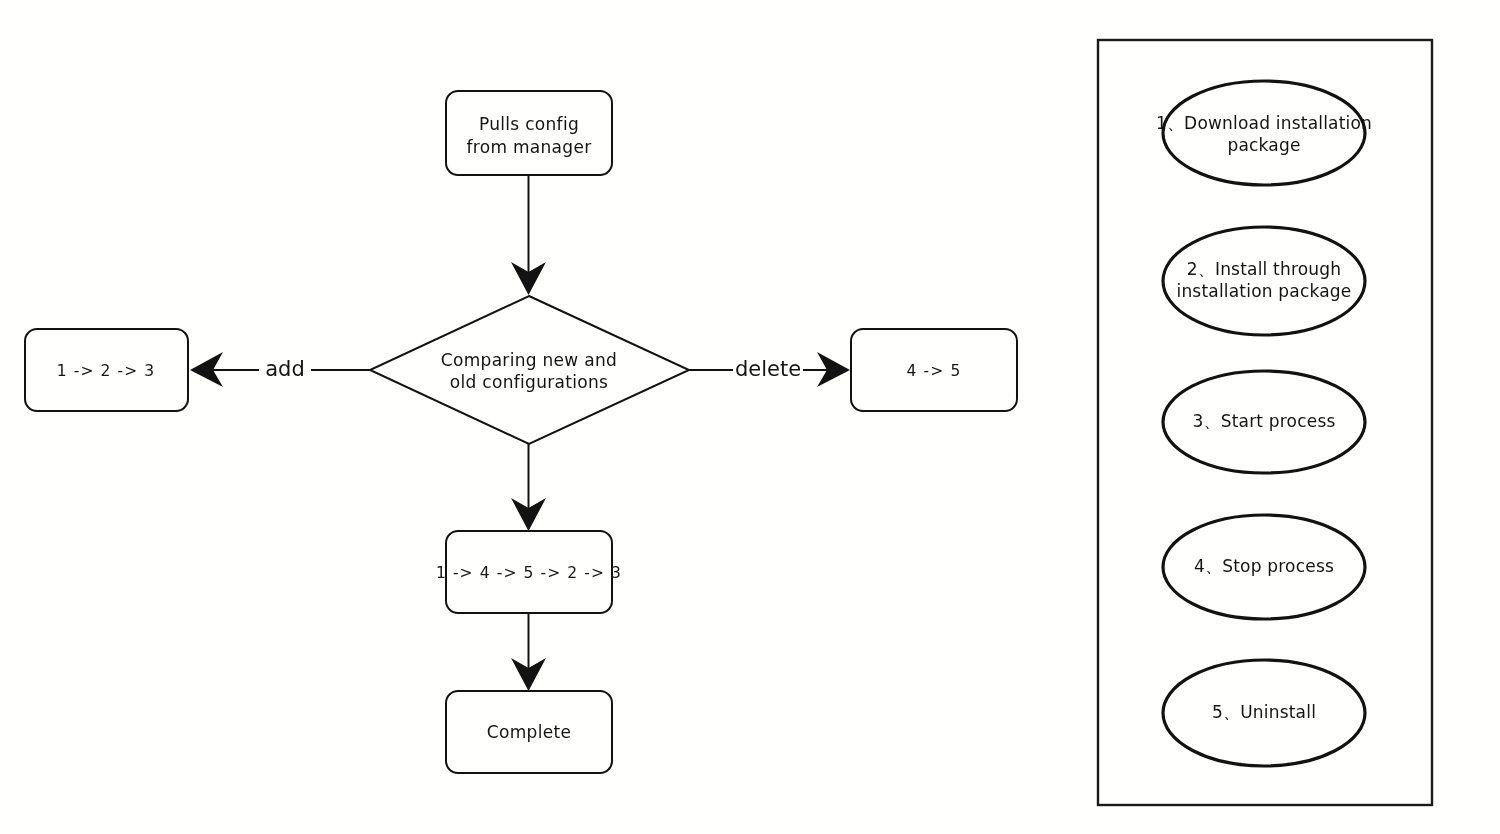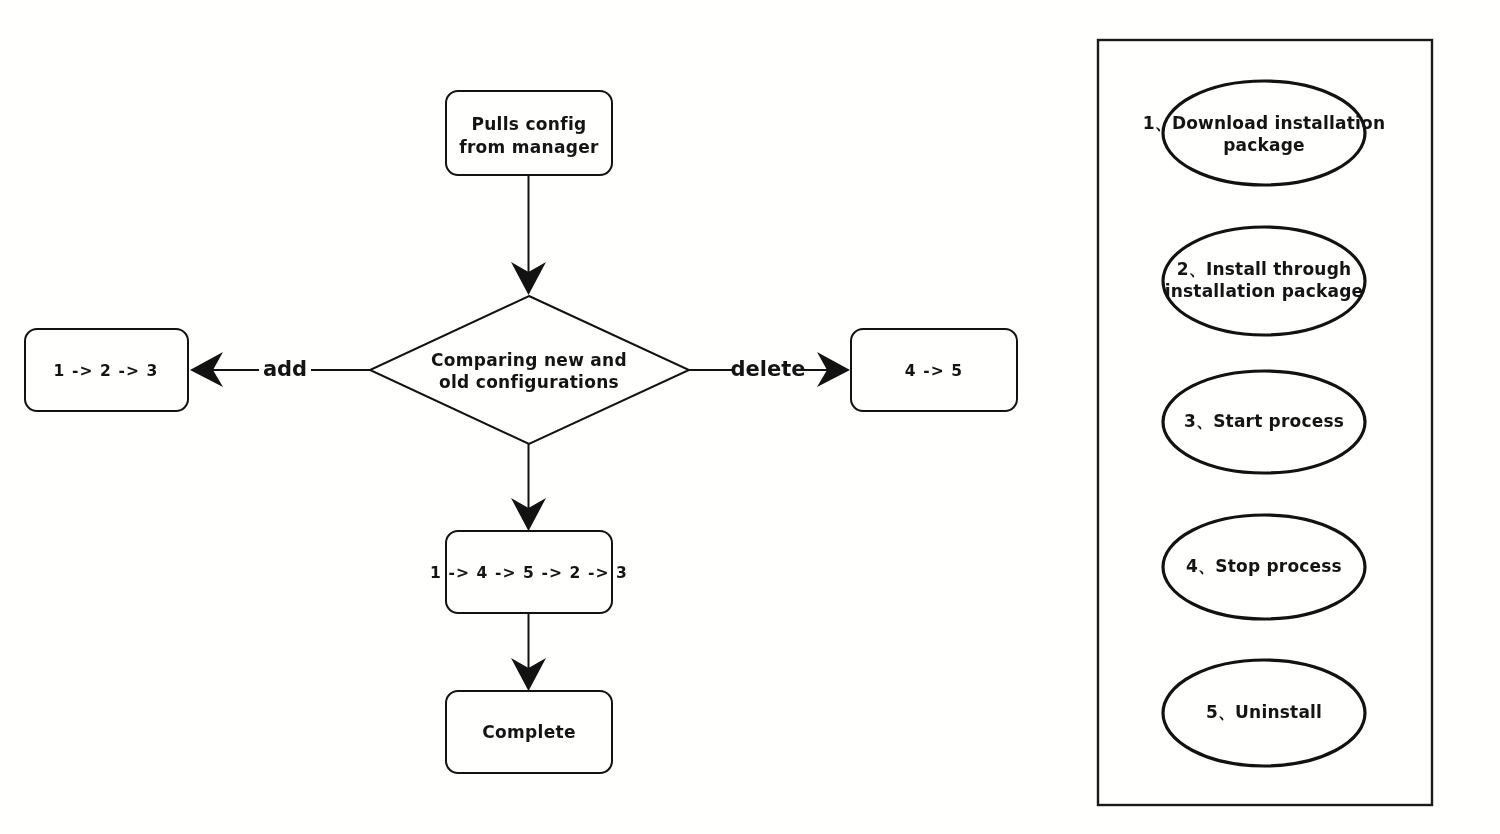--- a/index.html
+++ b/index.html
@@ -10,21 +10,20 @@
   body {
     width: 1500px;
     height: 834px;
     overflow: hidden;
     font-family: "DejaVu Sans", sans-serif;
   }
   #diagram-root {
     position: relative;
     width: 1500px;
     height: 614px;
-    font-weight: bold;
   }
   svg#flow-svg {
     display: block;
     width: 1500px;
     height: 834px;
     background: #fffffd;
   }
   .node-shape {
     fill: #fffffd;
     stroke: #121212;

